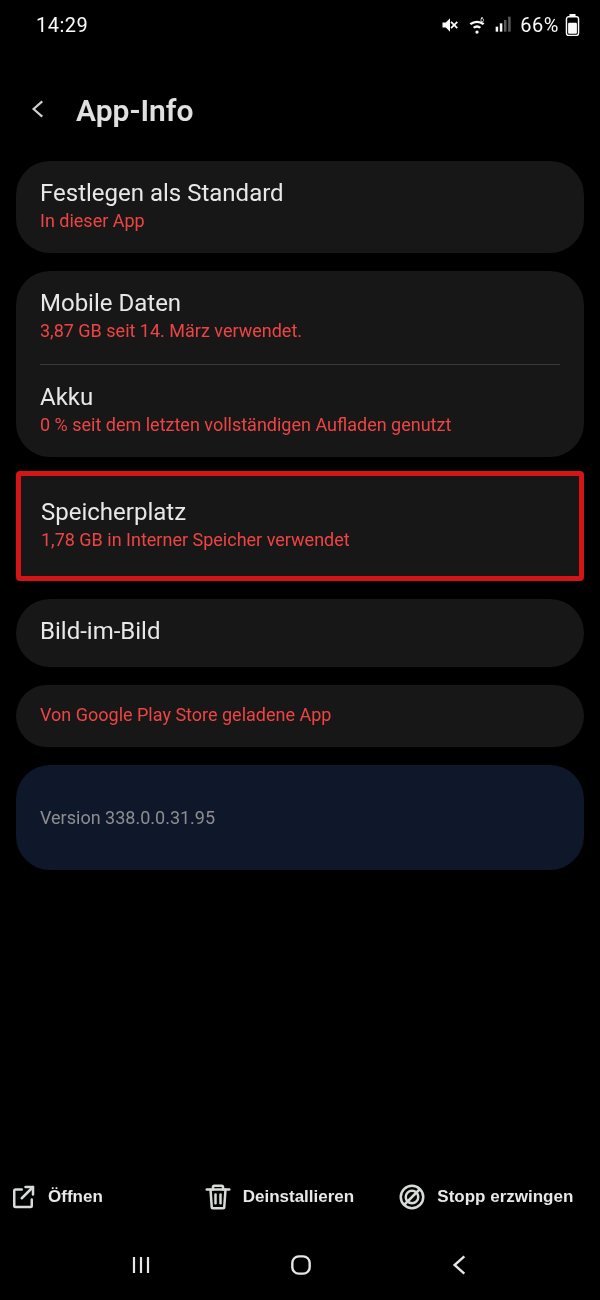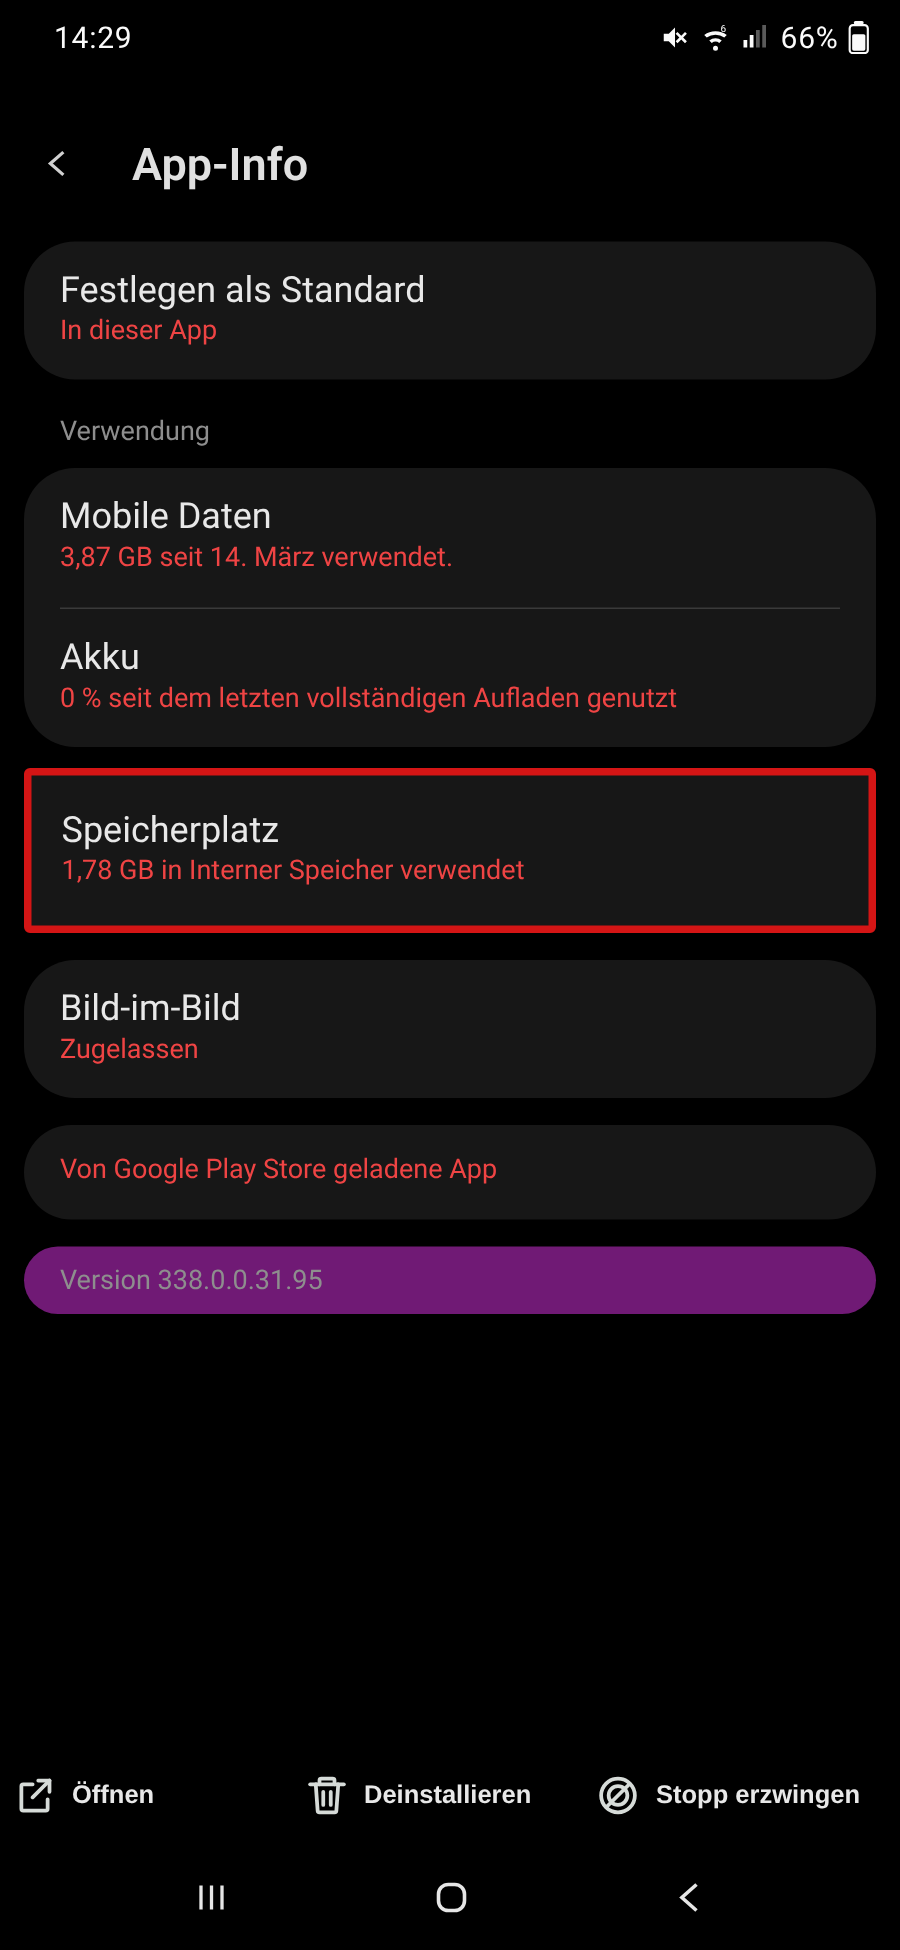--- a/index.html
+++ b/index.html
@@ -9,37 +9,37 @@
 
   
   .status-bar { height:50px; display:flex; align-items:center; justify-content:space-between;
                 padding:0 20px 0 36px; font-size:20px; color:#fafafa; letter-spacing:.5px; }
   .status-right { display:flex; align-items:center; gap:6px; }
   .status-right svg { display:block; }
 
   
   .header { display:flex; align-items:center; gap:20px; padding:38px 22px 44px 22px; }
   .back-btn { background:none; border:none; padding:4px; cursor:pointer; }
-  .header-title { font-size:30px; font-weight:600; color:#e0e0e0;margin-left:12px; }
+  .header-title { font-size:30px; font-weight:600; color:#e0e0e0; }
 
   
   .content { flex:1; padding:0 16px; display:flex; flex-direction:column; gap:18px; }
 
   .card { background:#171717; border-radius:34px; }
   .row { padding:18px 24px 20px 24px; cursor:pointer; }
   .row-title { font-size:24px; color:#e8e8e8; font-weight:400; margin-bottom:2px; }
   .row-sub { font-size:18px; color:#ef4444; line-height:1.35; }
   .divider { height:1px; background:#3a3a3a; margin:0 24px; }
 
   .section-label { font-size:18px; color:#8e8e8e; padding:0 24px; margin-top:6px; margin-bottom:-4px; }
 
   .highlight-wrap { border:5px solid #d41515; border-radius:4px; padding:0; background:#171717; }
   .highlight-wrap .row { padding:22px 20px 24px 20px;border-radius:21px; }
 
-  .version-card { background:#701a75; border-radius:34px; padding:12px 24px; }
+  .version-card { background:#0f172a; border-radius:34px; padding:42px 24px; }
   .version-text { font-size:18px; color:#8e8e8e; }
 
   
   .action-bar { display:flex; justify-content:space-around; align-items:flex-end;
                 padding:22px 8px 28px 8px; }
   .action-btn { background:none; border:none; cursor:pointer; display:flex;
                 align-items:center; gap:10px;
                 color:#e8e8e8; font-size:17px; font-weight:600; flex:1; }
   .action-btn svg { stroke:#d6dbd8; }
 
@@ -94,21 +94,20 @@
 
   <div class="content">
 
     <div class="card" style="margin-top:-16px;">
       <div class="row">
         <div class="row-title">Festlegen als Standard</div>
         <div class="row-sub">In dieser App</div>
       </div>
     </div>
 
-    <div class="section-label">Verwendung</div>
 
     <div class="card">
       <div class="row">
         <div class="row-title">Mobile Daten</div>
         <div class="row-sub">3,87 GB seit 14. März verwendet.</div>
       </div>
       <div class="divider"></div>
       <div class="row">
         <div class="row-title">Akku</div>
         <div class="row-sub">0 % seit dem letzten vollständigen Aufladen genutzt</div>
@@ -118,21 +117,20 @@
     <div class="highlight-wrap" style="margin-top:-4px;">
       <div class="row">
         <div class="row-title">Speicherplatz</div>
         <div class="row-sub">1,78 GB in Interner Speicher verwendet</div>
       </div>
     </div>
 
     <div class="card">
       <div class="row">
         <div class="row-title">Bild-im-Bild</div>
-        <div class="row-sub">Zugelassen</div>
       </div>
     </div>
 
     <div class="card">
       <div class="row">
         <div class="row-sub">Von Google Play Store geladene App</div>
       </div>
     </div>
 
     <div class="version-card">

